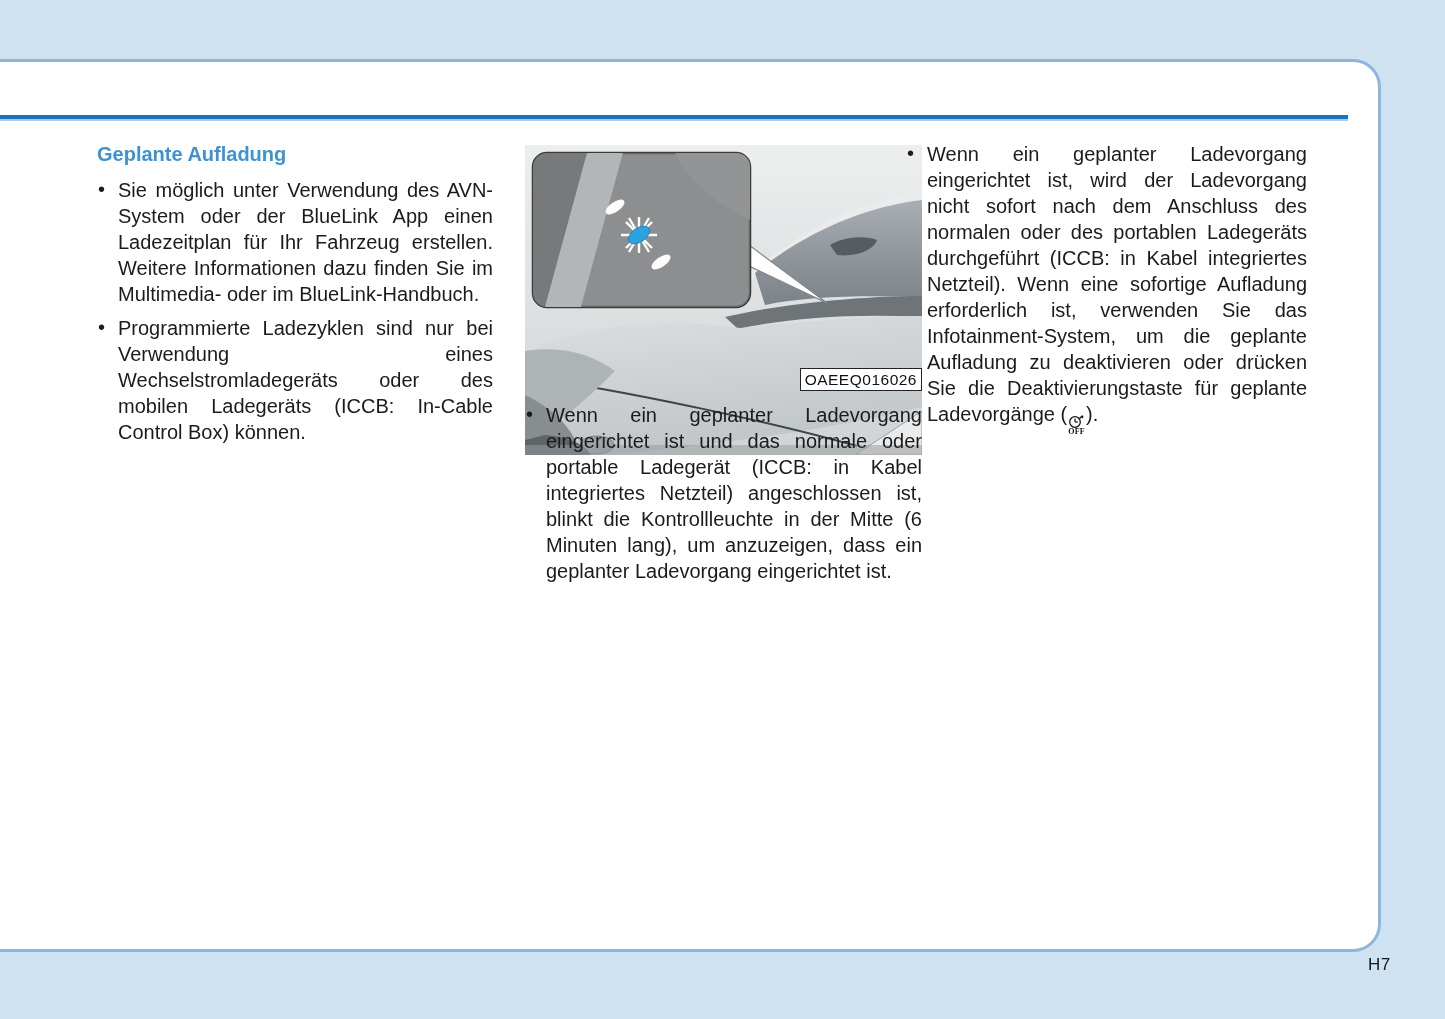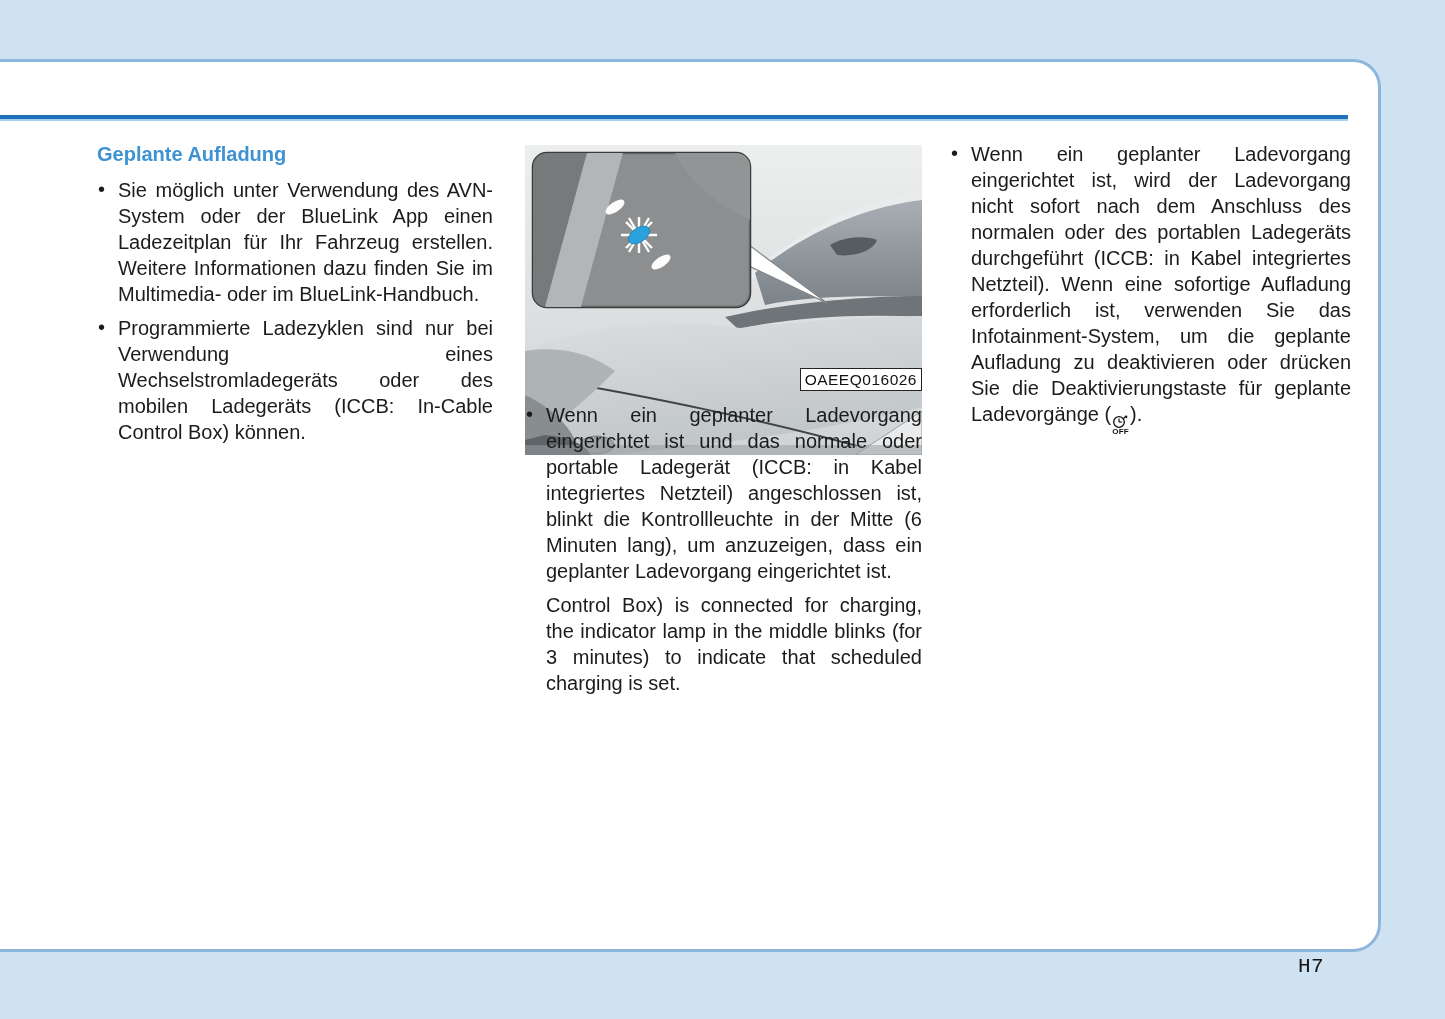--- a/index.html
+++ b/index.html
@@ -20,21 +20,21 @@
     background:#1f72ba;
     border-bottom:2px solid #a9d0ee;
   }
   .col {
     position:absolute;
     font-size:20px; line-height:26px; color:#1b1b1b;
     text-align:justify;
   }
   .col1 { left:97px;  top:141px; width:396px; }
   .col2 { left:525px; top:145px; width:397px; }
-  .col3 { left:950px; top:141px; width:401px; }
+  .col3 { left:906px; top:141px; width:401px; }
 
   .heading {
     font-size:20px; line-height:27px; font-weight:bold;
     color:#3e92d2; text-align:left; margin:0 0 9px 0;
   }
   .heading span { display:block; }
 
   ul.bullets { list-style:none; margin:0; padding:0; }
   ul.bullets li { position:relative; padding-left:21px; margin:0 0 8px 0; }
   ul.bullets li::before {
@@ -55,24 +55,25 @@
     color:#111111; padding:0 4px; text-align:left;
   }
 
   .sched-icon {
     display:inline-flex; flex-direction:column; align-items:center;
     vertical-align:-8px; line-height:1; margin:0 1px;
   }
   .sched-off {
     font-size:8px; font-weight:bold; letter-spacing:0.3px; color:#111;
     margin-top:-1px;
+    font-family:Liberation Serif, serif;
   }
   .page-number {
-    position:absolute; left:1298px; top:955px;
-    font-size:21px; color:#161616; letter-spacing:0.5px;font-family:Liberation Mono, monospace;
+    position:absolute; left:1368px; top:955px;
+    font-size:17px; color:#161616; letter-spacing:0.5px;
   }
 </style>
 </head>
 <body>
 
 <div class="sheet"></div>
 <div class="header-rule"></div>
 
 <div class="col col1">
   <h2 class="heading">
@@ -151,21 +152,20 @@
           <ellipse cx="114" cy="90" rx="12" ry="7" transform="rotate(-35 114 90)" fill="#2ba1de" stroke="#1c7fb4" stroke-width="0.8"></ellipse>
           <ellipse cx="136" cy="117" rx="11" ry="5" transform="rotate(-35 136 117)" fill="#fcfcfc"></ellipse>
         </g>
       </g>
     </svg>
     <div class="photo-caption">OAEEQ016026</div>
   </div>
   <ul class="bullets">
     <li>Wenn ein geplanter Ladevorgang eingerichtet ist und das normale oder portable Ladegerät (ICCB: in Kabel integriertes Netzteil) angeschlossen ist, blinkt die Kontrollleuchte in der Mitte (6 Minuten lang), um anzuzeigen, dass ein geplanter Ladevorgang eingerichtet ist.</li>
   </ul>
-  <p class="en-paragraph">Control Box) is connected for charging, the indicator lamp in the middle blinks (for 3 minutes) to indicate that scheduled charging is set.</p>
 </div>
 
 <div class="col col3">
   <ul class="bullets">
     <li><span>Wenn ein geplanter Ladevorgang eingerichtet ist, wird der Ladevorgang nicht sofort nach dem Anschluss des normalen oder des portablen Ladegeräts durchgeführt (ICCB: in Kabel integriertes Netzteil). Wenn eine sofortige Aufladung erforderlich ist, verwenden Sie das Infotainment-System, um die geplante Aufladung zu deaktivieren oder drücken Sie die Deaktivierungstaste für geplante Ladevorgänge (</span><span class="sched-icon">
           <svg width="17" height="14" viewBox="0 0 17 14">
             <circle cx="7" cy="7" r="5.3" fill="none" stroke="#111" stroke-width="1.3"></circle>
             <line x1="7" y1="7" x2="7" y2="3.6" stroke="#111" stroke-width="1.2"></line>
             <line x1="7" y1="7" x2="9.8" y2="7" stroke="#111" stroke-width="1.2"></line>
             <line x1="11.5" y1="3.5" x2="14.5" y2="0.8" stroke="#111" stroke-width="1.4"></line>

